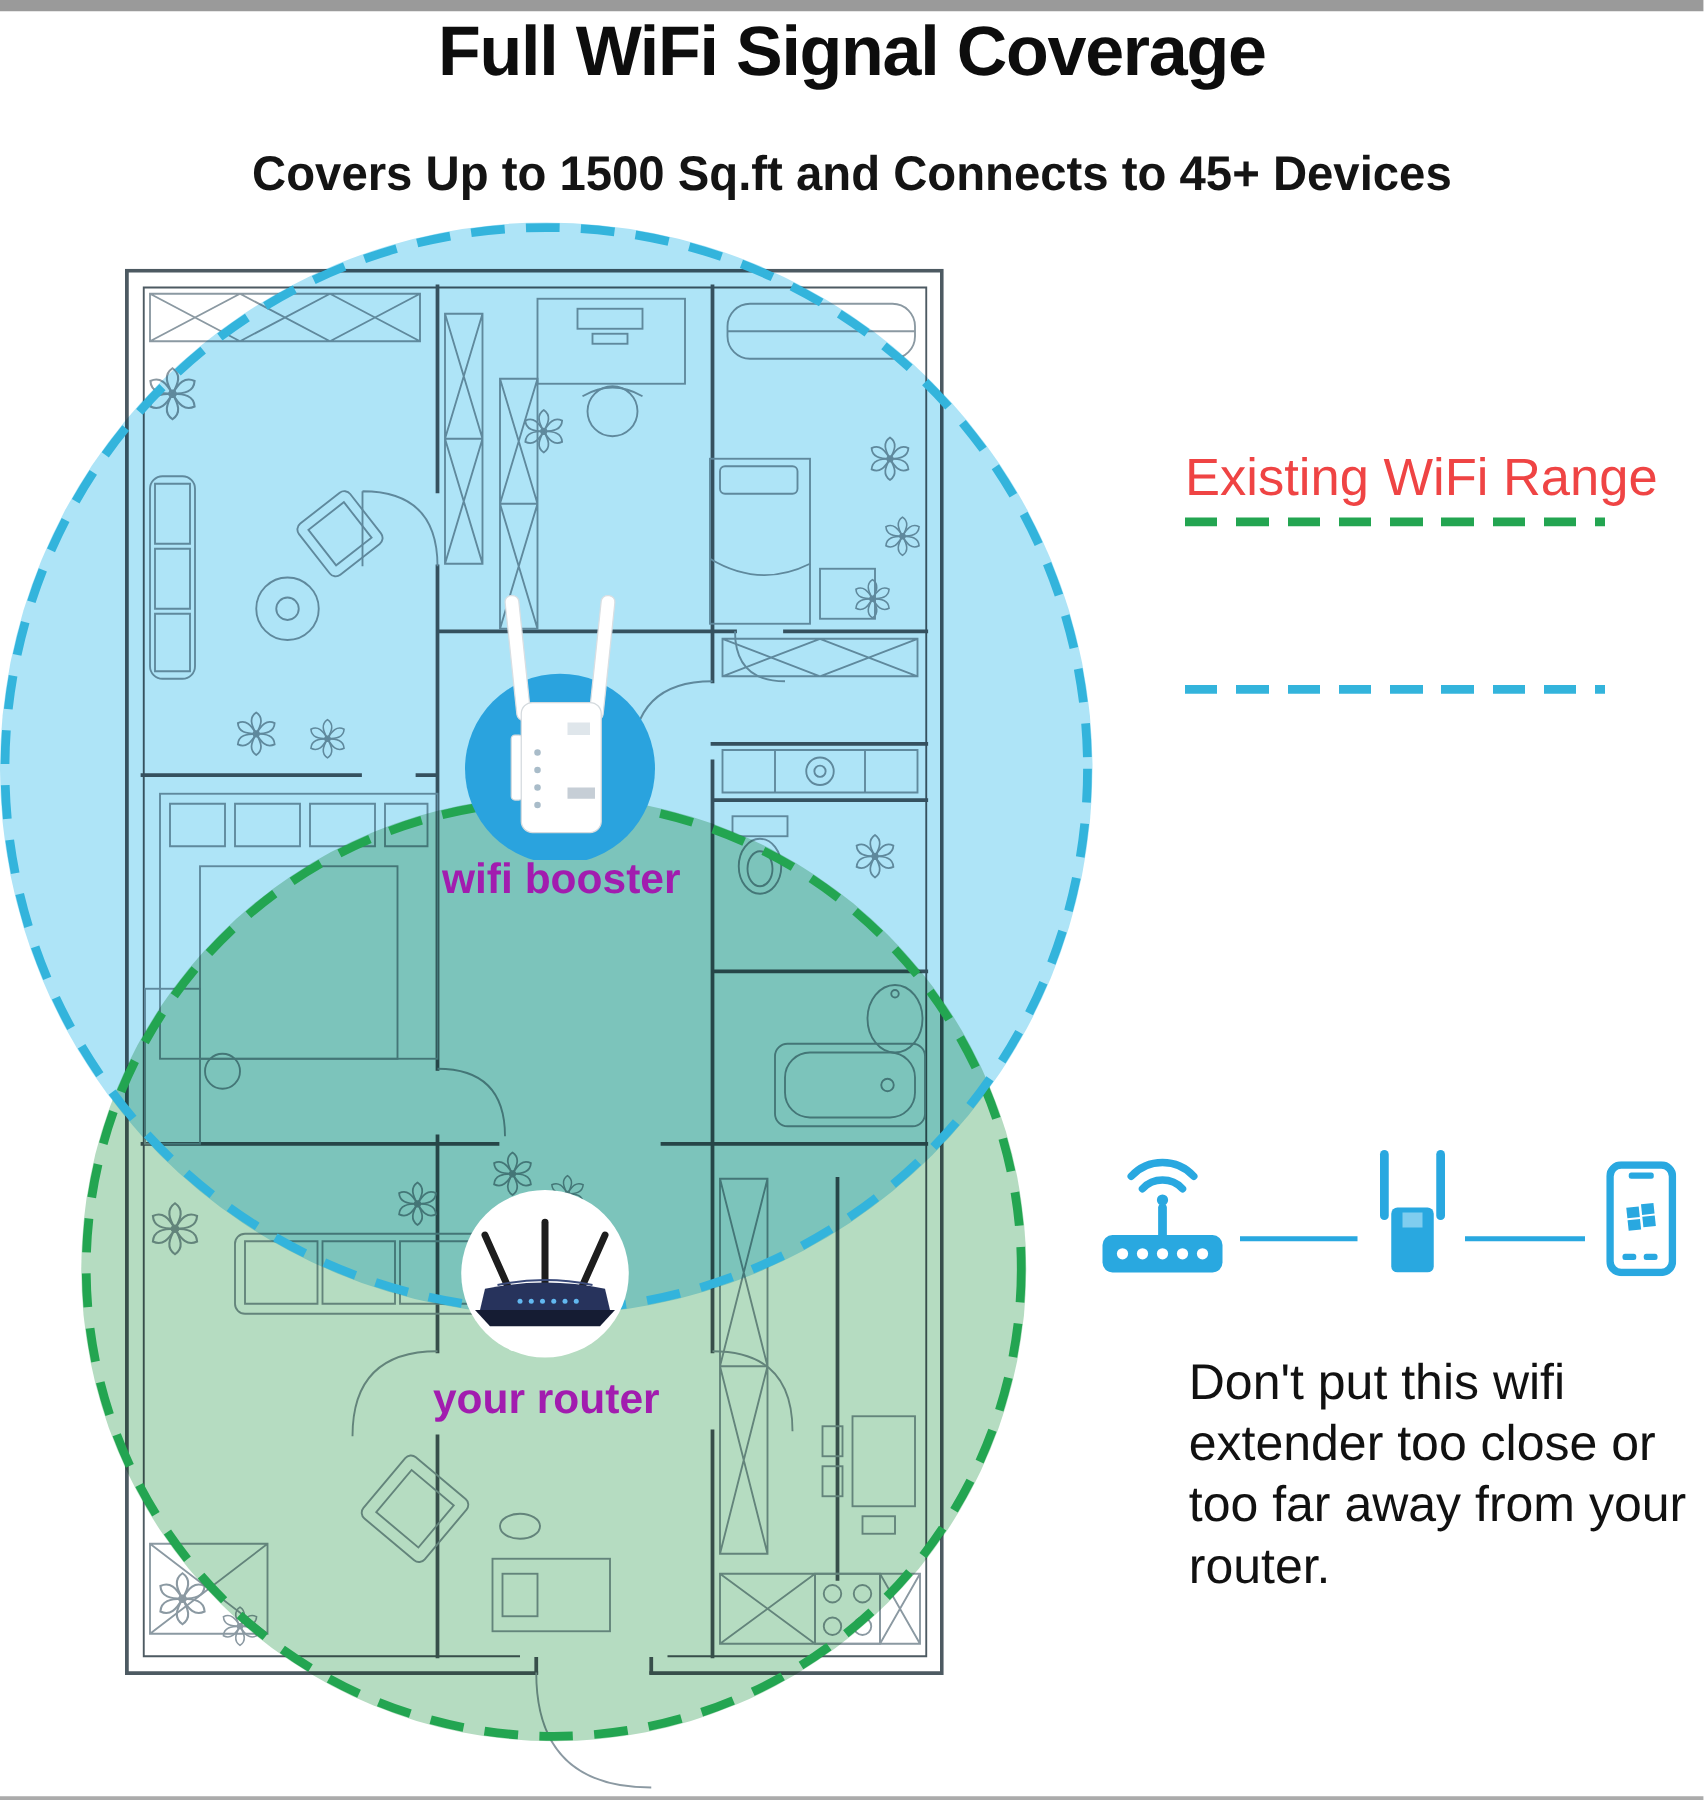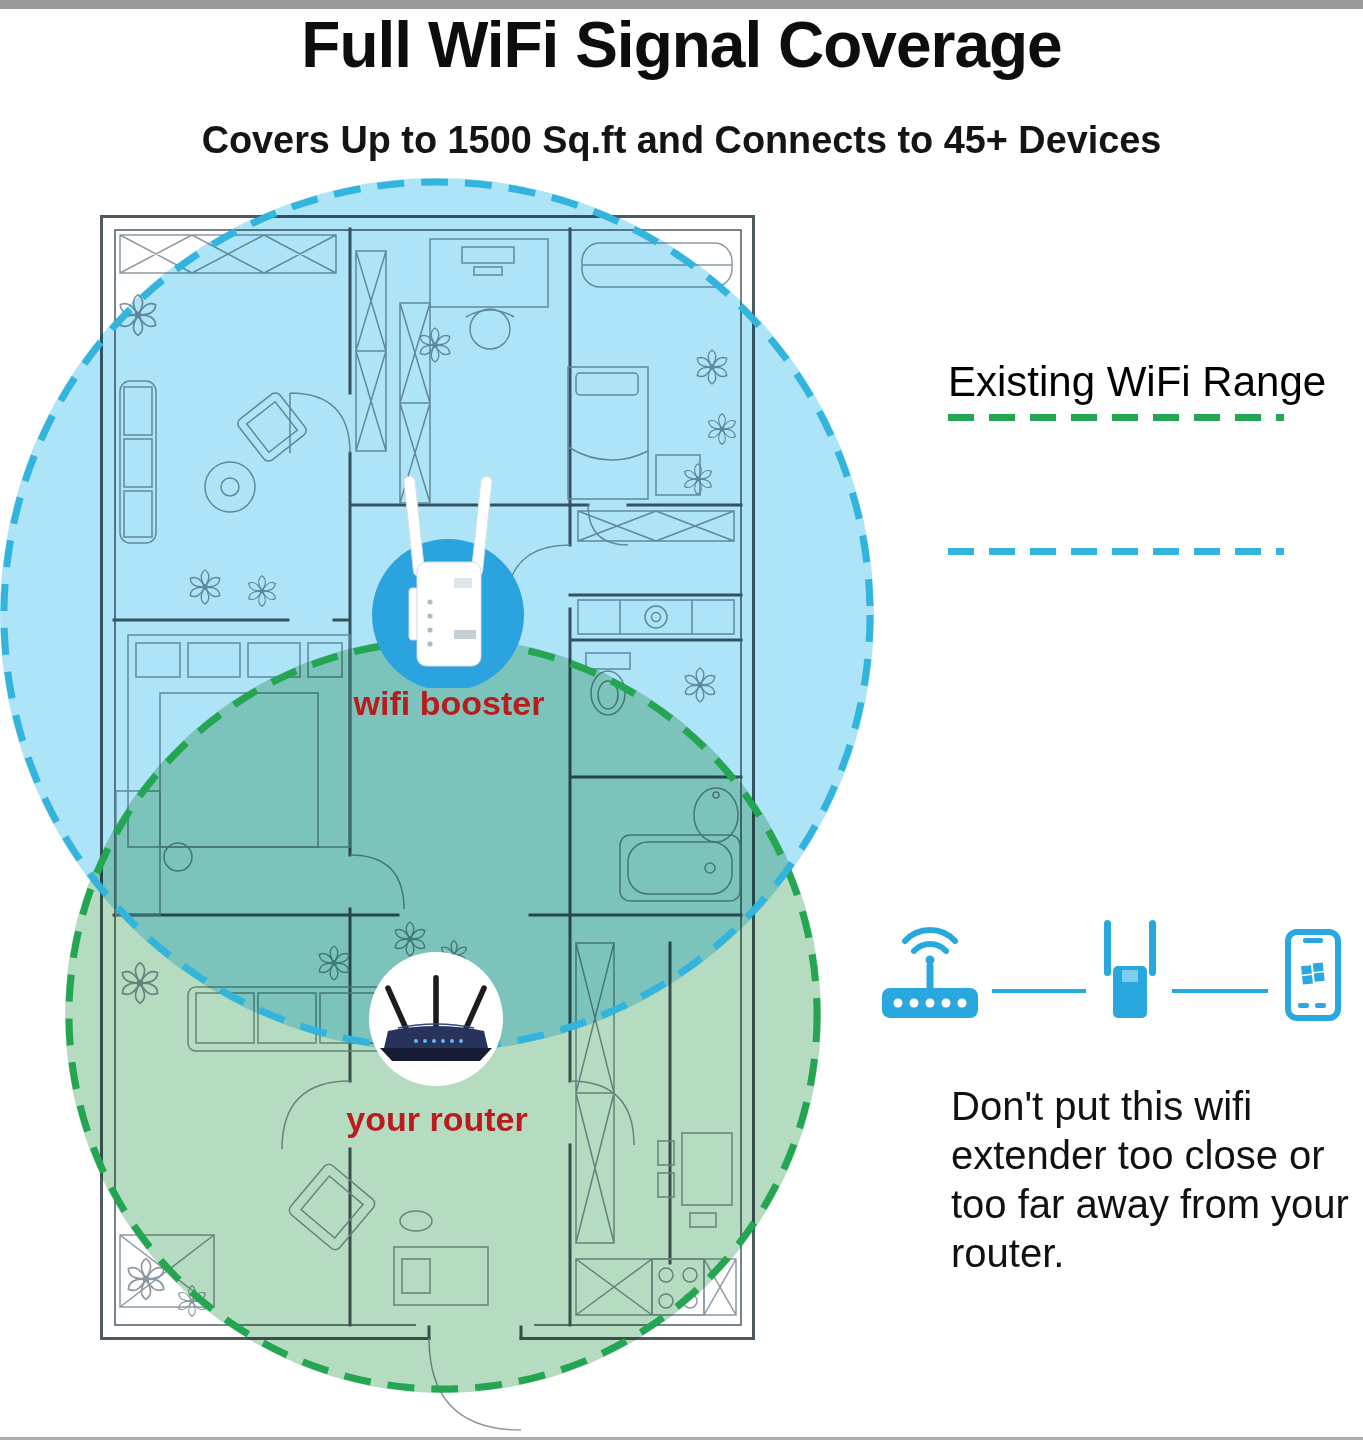--- a/index.html
+++ b/index.html
@@ -1,31 +1,31 @@
 <!DOCTYPE html>
 <html style="--existing_dash: #23a551; --extended_dash: #33b4dc; --existing_fill: #b5dcc1; --extended_fill: #aee4f7; --accent_blue: #29a8e0; --booster_badge: #2aa3de; --title_text: #0d0d0d; --top_bar: #9a9a9a; --bottom_bar: #ababab;"><head>
 <meta charset="utf-8">
 <style>
   html,body{margin:0;padding:0;background:#fff;}
   #page{position:relative;width:1363px;height:1440px;background:#fff;overflow:hidden;
         font-family:"Liberation Sans", sans-serif;}
   .abs{position:absolute;}
   #topbar{left:0;top:0;width:1363px;height:9px;background:var(--top_bar);}
   #bottombar{left:0;top:1437px;width:1363px;height:3px;background:var(--bottom_bar);}
-  #title{left:0;top:8px;width:1363px;text-align:center;font-size:64px;font-weight:700;
+  #title{left:0;top:8px;width:1363px;text-align:center;font-size:56px;font-weight:700;
          letter-spacing:-1px;color:var(--title_text);}
   #subtitle{left:0;top:118px;width:1363px;text-align:center;font-size:39px;font-weight:700;
             color:#141414;transform:scaleX(.97);}
   .fillcircle{border-radius:50%;mix-blend-mode:multiply;}
   #bluefill{left:0px;top:178px;width:874px;height:874px;background:var(--extended_fill);}
   #greenfill{left:65px;top:637px;width:756px;height:756px;background:var(--existing_fill);}
-  .devlabel{font-size:34px;font-weight:700;color:#b91c1c;text-align:center;width:210px;}
+  .devlabel{font-size:34px;font-weight:700;color:#a21caf;text-align:center;width:210px;}
   #boosterlabel{left:344px;top:684px;}
   #routerlabel{left:332px;top:1100px;}
-  .legendlabel{font-size:42px;color:#000000;}
+  .legendlabel{font-size:42px;color:#ef4444;}
   #legend1{left:948px;top:358px;}
   #legend2{left:948px;top:489px;}
   .dashline{width:336px;height:7px;}
   #dash1{left:948px;top:414px;
     background:repeating-linear-gradient(90deg,var(--existing_dash) 0 26px,transparent 26px 41px);}
   #dash2{left:948px;top:548px;
     background:repeating-linear-gradient(90deg,var(--extended_dash) 0 26px,transparent 26px 41px);}
   .connline{height:4px;background:var(--accent_blue);}
   #connline1{left:992px;top:989px;width:94px;}
   #connline2{left:1172px;top:989px;width:96px;}

